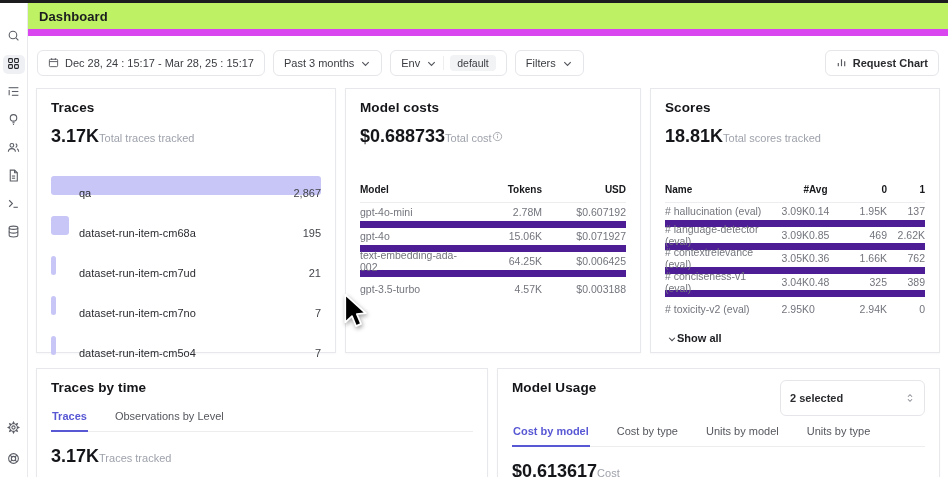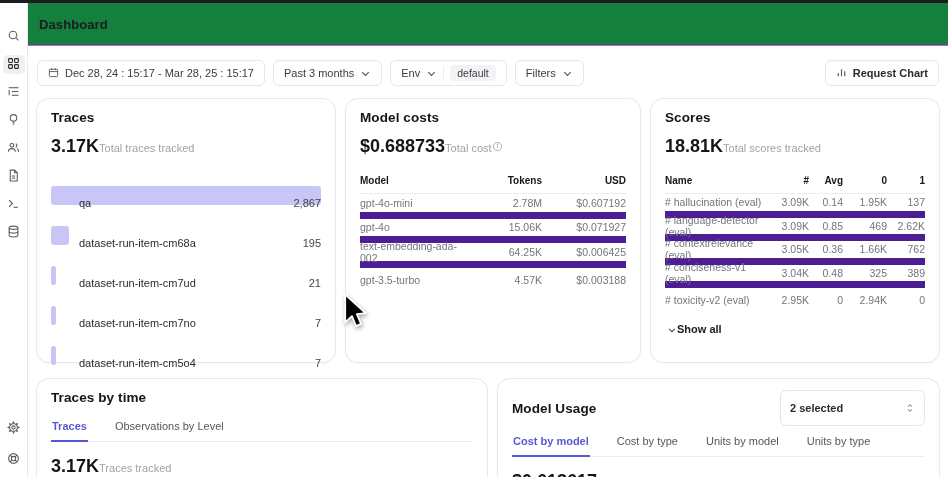--- a/index.html
+++ b/index.html
@@ -14,40 +14,40 @@
     border-right:1px solid #e8e9ec; display:flex; flex-direction:column; align-items:center; }
   .side-icons-top { display:flex; flex-direction:column; align-items:center; margin-top:24px; gap:9px; }
   .side-icons-bottom { position:absolute; bottom:8px; left:0; width:100%; display:flex; flex-direction:column; align-items:center; gap:12px; }
   .side-item { width:22px; height:19px; display:flex; align-items:center; justify-content:center;
     color:#5b5e66; border-radius:5px; cursor:pointer; }
   .side-item.active { background:#eff0f3; color:#26272b; }
   .side-item svg { width:13px; height:13px; }
 
   
   .main { position:absolute; left:28px; top:3px; width:920px; height:474px; background:#fff; }
-  .pageheader { height:43px; background:#15803d; border-bottom:1px solid #d946ef;
+  .pageheader { height:33px; background:#bef264; border-bottom:7px solid #d946ef;
     display:flex; align-items:center; padding-left:11px; }
   .pageheader h1 { font-size:13px; font-weight:700; color:#1b1c1f; letter-spacing:.1px; }
 
   
   .toolbar { margin-top:14px; padding:0 9px; display:flex; align-items:center; gap:8px; }
   .ctl { height:26px; border:1px solid #e5e6ea; border-radius:6px; background:#fff;
     display:flex; align-items:center; gap:6px; padding:0 10px; font-size:11px; color:#3a3c42;
     cursor:pointer; white-space:nowrap; }
   .ctl svg { width:11px; height:11px; color:#55575e; }
   .chev { width:9px; height:9px; color:#8b8e96; }
   .badge { background:#f2f3f5; border-radius:4px; padding:2px 7px; font-size:10.5px; color:#3a3c42; }
   .ctl-sep { width:1px; height:14px; background:#eceef0; }
   .toolbar-spacer { flex:1; }
   .request-chart { font-weight:600; color:#2a2b2f; }
 
   
   .cards-row1 { margin-top:12px; padding:0 8px; display:flex; gap:9px; }
   .cards-row2 { margin-top:15px; padding:0 8px; display:flex; gap:9px; }
-  .card { background:#fff; border:1px solid #e7e8eb; border-radius:13px; padding:11px 14px 12px 14px;
+  .card { background:#fff; border:1px solid #e7e8eb; border-radius:0; padding:11px 14px 12px 14px;
     box-shadow:0 1px 2px rgba(16,24,40,.03); }
   .card h2 { font-size:13.5px; font-weight:700; color:#141519; letter-spacing:.1px; }
   .metric { display:flex; align-items:baseline; margin-top:11px; }
   .metric .big { font-size:18px; font-weight:700; color:#141519; }
   .metric .cap { font-size:11px; color:#9ea2ab; }
   .info-icon { width:11px; height:11px; color:#a2a5ad; align-self:center; }
 
   .card-traces { width:300px; height:265px; }
   .card-costs { flex:1; height:265px; }
   .card-scores { width:290px; height:265px; }
@@ -58,44 +58,44 @@
   .bar-fill { position:absolute; left:0; top:0; height:19px; background:#c8c6f6; border-radius:3px; }
   .bar-label { position:relative; font-size:11px; color:#2b2c31; padding-left:8px; z-index:1;
     overflow:hidden; white-space:nowrap; }
   .bar-count { margin-left:auto; font-size:11px; color:#42444a; z-index:1; }
   .show-all { display:flex; align-items:flex-end; gap:0; font-size:11px; font-weight:600; color:#202125; cursor:pointer; }
   .show-all svg { width:10px; height:10px; color:#42444a; }
   .show-all.center { justify-content:center; margin-top:17px; }
   .show-all.left { margin-top:11px; padding-left:2px; }
 
   
-  .tbl { margin-top:18px; }
+  .tbl { margin-top:37px; }
   .tbl-head { display:flex; font-size:10px; font-weight:700; color:#17181c;
     padding-bottom:7px; border-bottom:1px solid #ededf0; }
   .tbl-row { display:flex; font-size:10.5px; color:#73757d; height:24.5px; align-items:center;
     border-bottom:7px solid #4c1d95; }
   .tbl-row:last-child { border-bottom:none; }
   .c-model { flex:1; }
   .c-tokens { width:72px; text-align:right; }
   .c-usd { width:84px; text-align:right; }
   .c-name { flex:1; }
   .c-num { width:36px; text-align:right; }
-  .c-avg { width:34px; text-align:right; }
+  .c-avg { width:34px; text-align:left; }
   .c-zero { width:44px; text-align:right; }
   .c-one { width:38px; text-align:right; }
   .scores .tbl-row { height:23.5px; }
 
   
   .card-timeseries { width:452px; height:130px; border-bottom:none; border-bottom-left-radius:0; border-bottom-right-radius:0; }
   .card-usage { flex:1; height:130px; border-bottom:none; border-bottom-left-radius:0; border-bottom-right-radius:0; }
   .tabs { display:flex; gap:26px; margin-top:12px; border-bottom:1px solid #ededf0; }
   .tab { font-size:11px; color:#55575e; padding:3px 1px 8px 1px; border-bottom:2px solid transparent;
     cursor:pointer; margin-bottom:-1px; }
   .tab.active { color:#5857d4; font-weight:700; border-bottom-color:#5857d4; }
-  .usage-head { display:flex; align-items:center; justify-content:space-between; }
+  .usage-head { display:flex; align-items:flex-start; justify-content:space-between; }
   .select-box { width:145px; height:36px; border:1px solid #e5e6ea; border-radius:6px;
     display:flex; align-items:center; justify-content:space-between; padding:0 9px;
     font-size:11px; font-weight:600; color:#2a2b2f; cursor:pointer; }
   .select-box svg { width:10px; height:10px; color:#8b8e96; }
 
   
   .cursor { position:absolute; left:342px; top:293px; width:26px; height:37px; z-index:50;
     filter:drop-shadow(1px 2px 2px rgba(0,0,0,.35)); pointer-events:none; }
 </style>
 </head>

